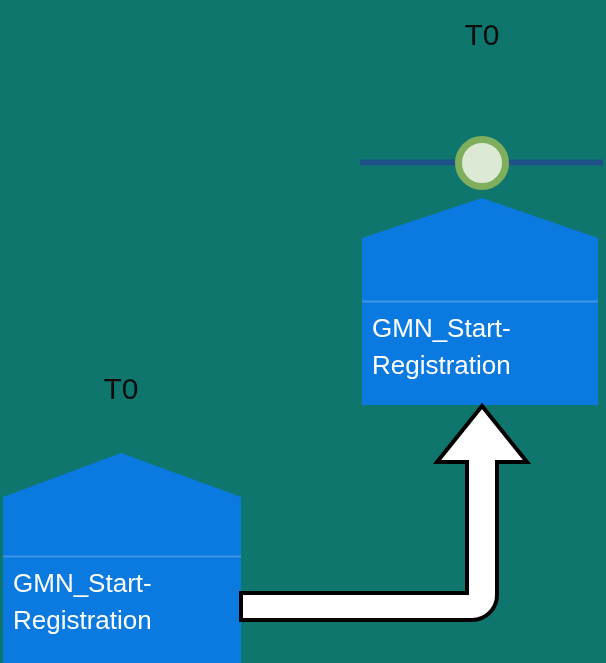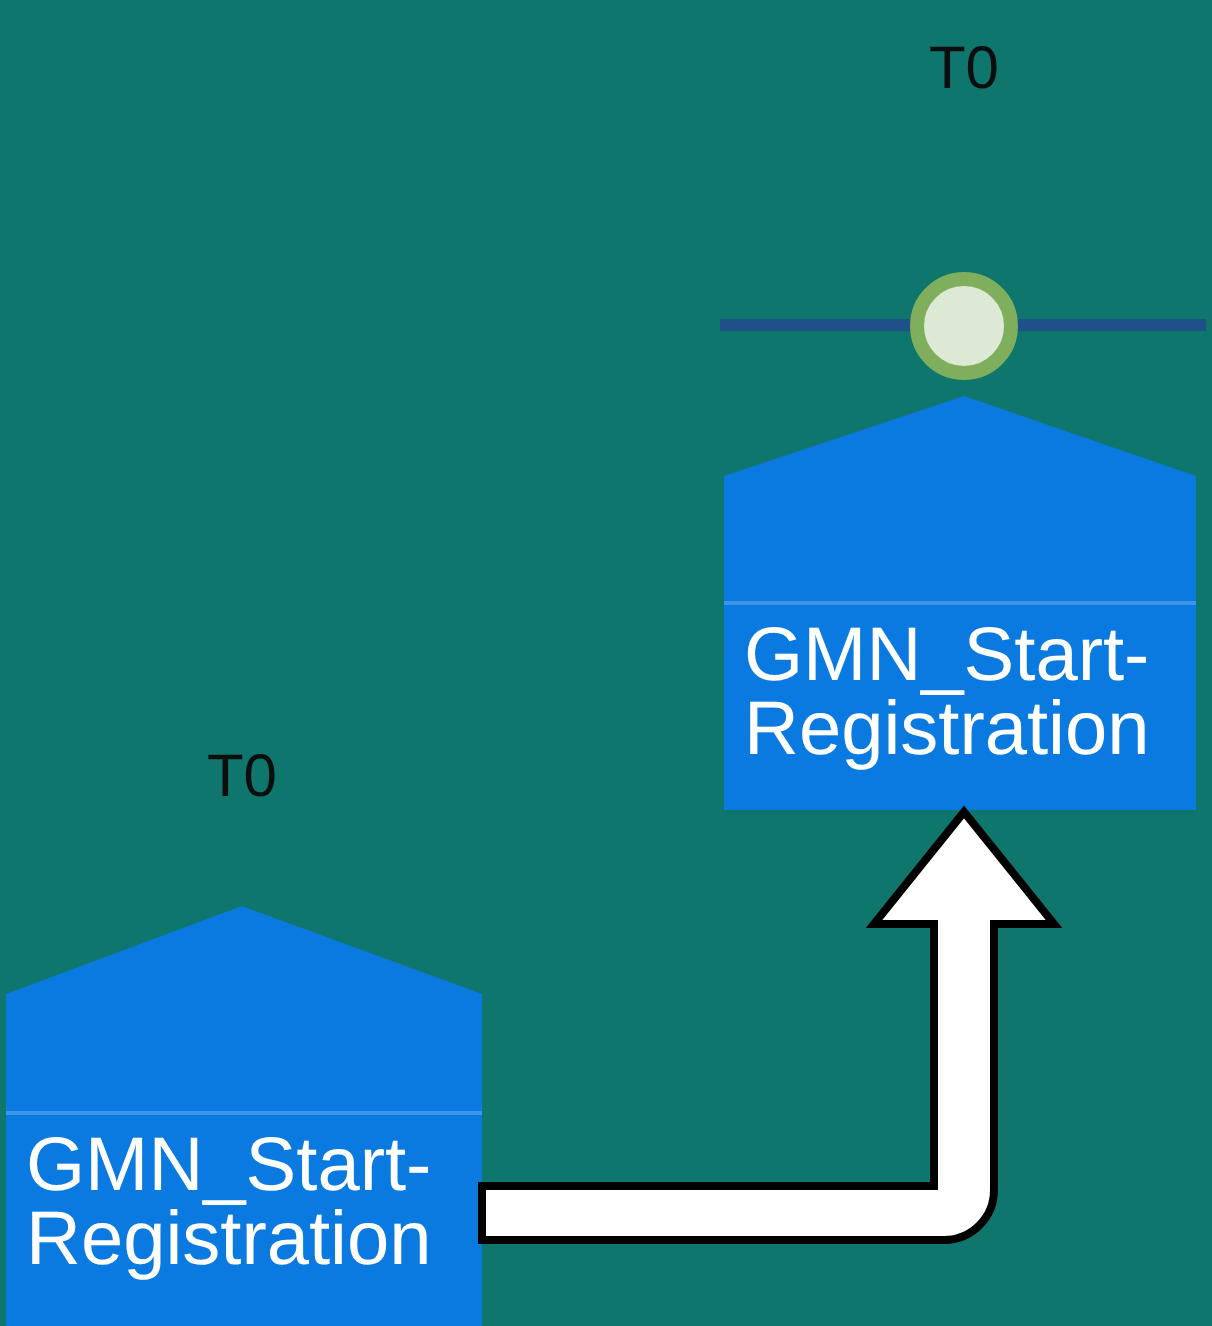--- a/index.html
+++ b/index.html
@@ -23,21 +23,21 @@
     left: 0;
     top: 0;
     width: 606px;
     height: 663px;
     display: block;
   }
   .node-label {
     position: absolute;
     color: #ffffff;
     font-family: "Liberation Sans", sans-serif;
-    font-size: 38px;
+    font-size: 26px;
     line-height: 37px;
     text-align: left;
     white-space: pre;
     pointer-events: none;
   }
   .time-label {
     position: absolute;
     color: #0d0d0d;
     font-family: "Liberation Sans", sans-serif;
     font-size: 30px;

